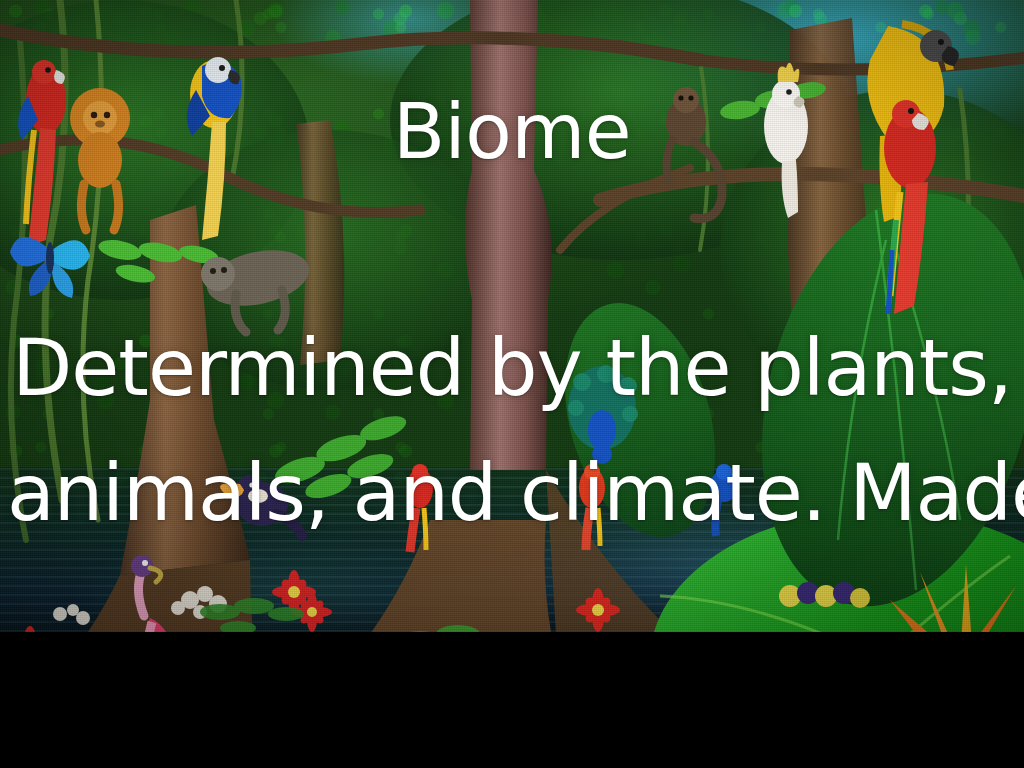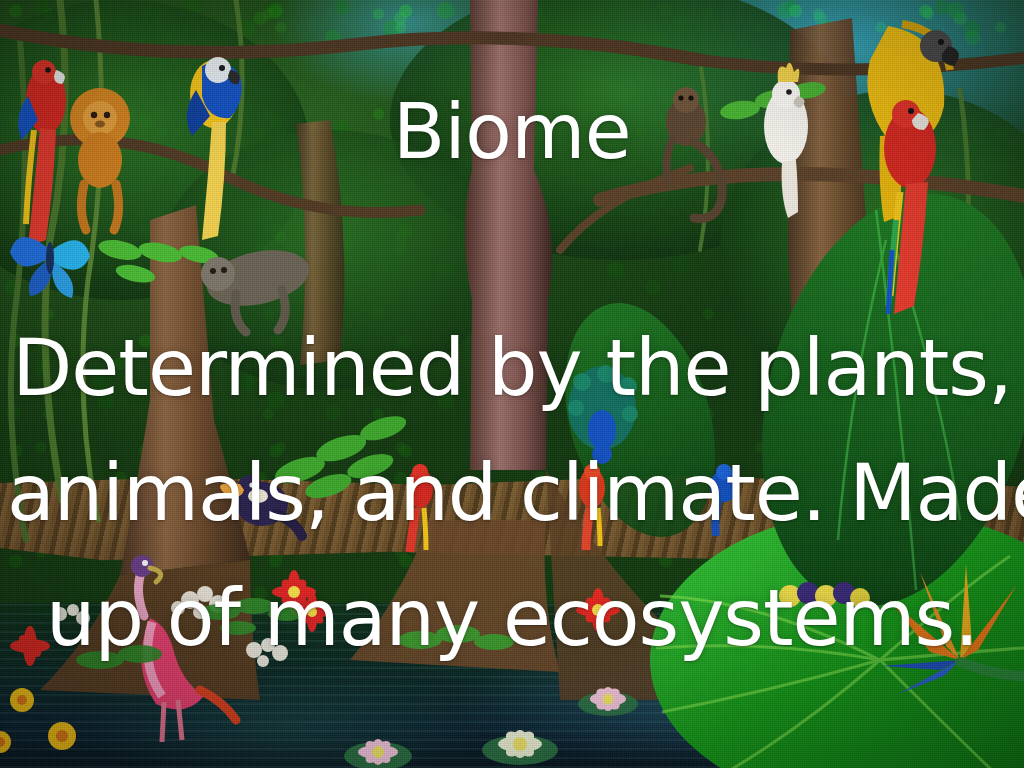--- a/index.html
+++ b/index.html
@@ -8,21 +8,21 @@
     padding: 0;
     background: #000;
   }
   body {
     font-family: "Liberation Sans", sans-serif;
   }
 
   #slide {
     position: relative;
     width: 1024px;
-    height: 768px;
+    height: 632px;
     overflow: hidden;
     background: #14360f;
   }
 
   
   .bg-layer {
     position: absolute;
     inset: 0;
     pointer-events: none;
   }
@@ -528,17 +528,16 @@
 
   <div class="bg-layer" id="bg-noise"></div>
   <div class="bg-layer" id="bg-vignette"></div>
 
   <div id="text-layer">
     <h1 id="slide-title">Biome</h1>
 
     <div id="slide-body">
       <span class="line">Determined by the plants,</span>
       <span class="line">animals, and climate. Made</span>
-      <span class="line">up of many ecosystems.</span>
     </div>
   </div>
 
 </div>
 
 </body></html>

